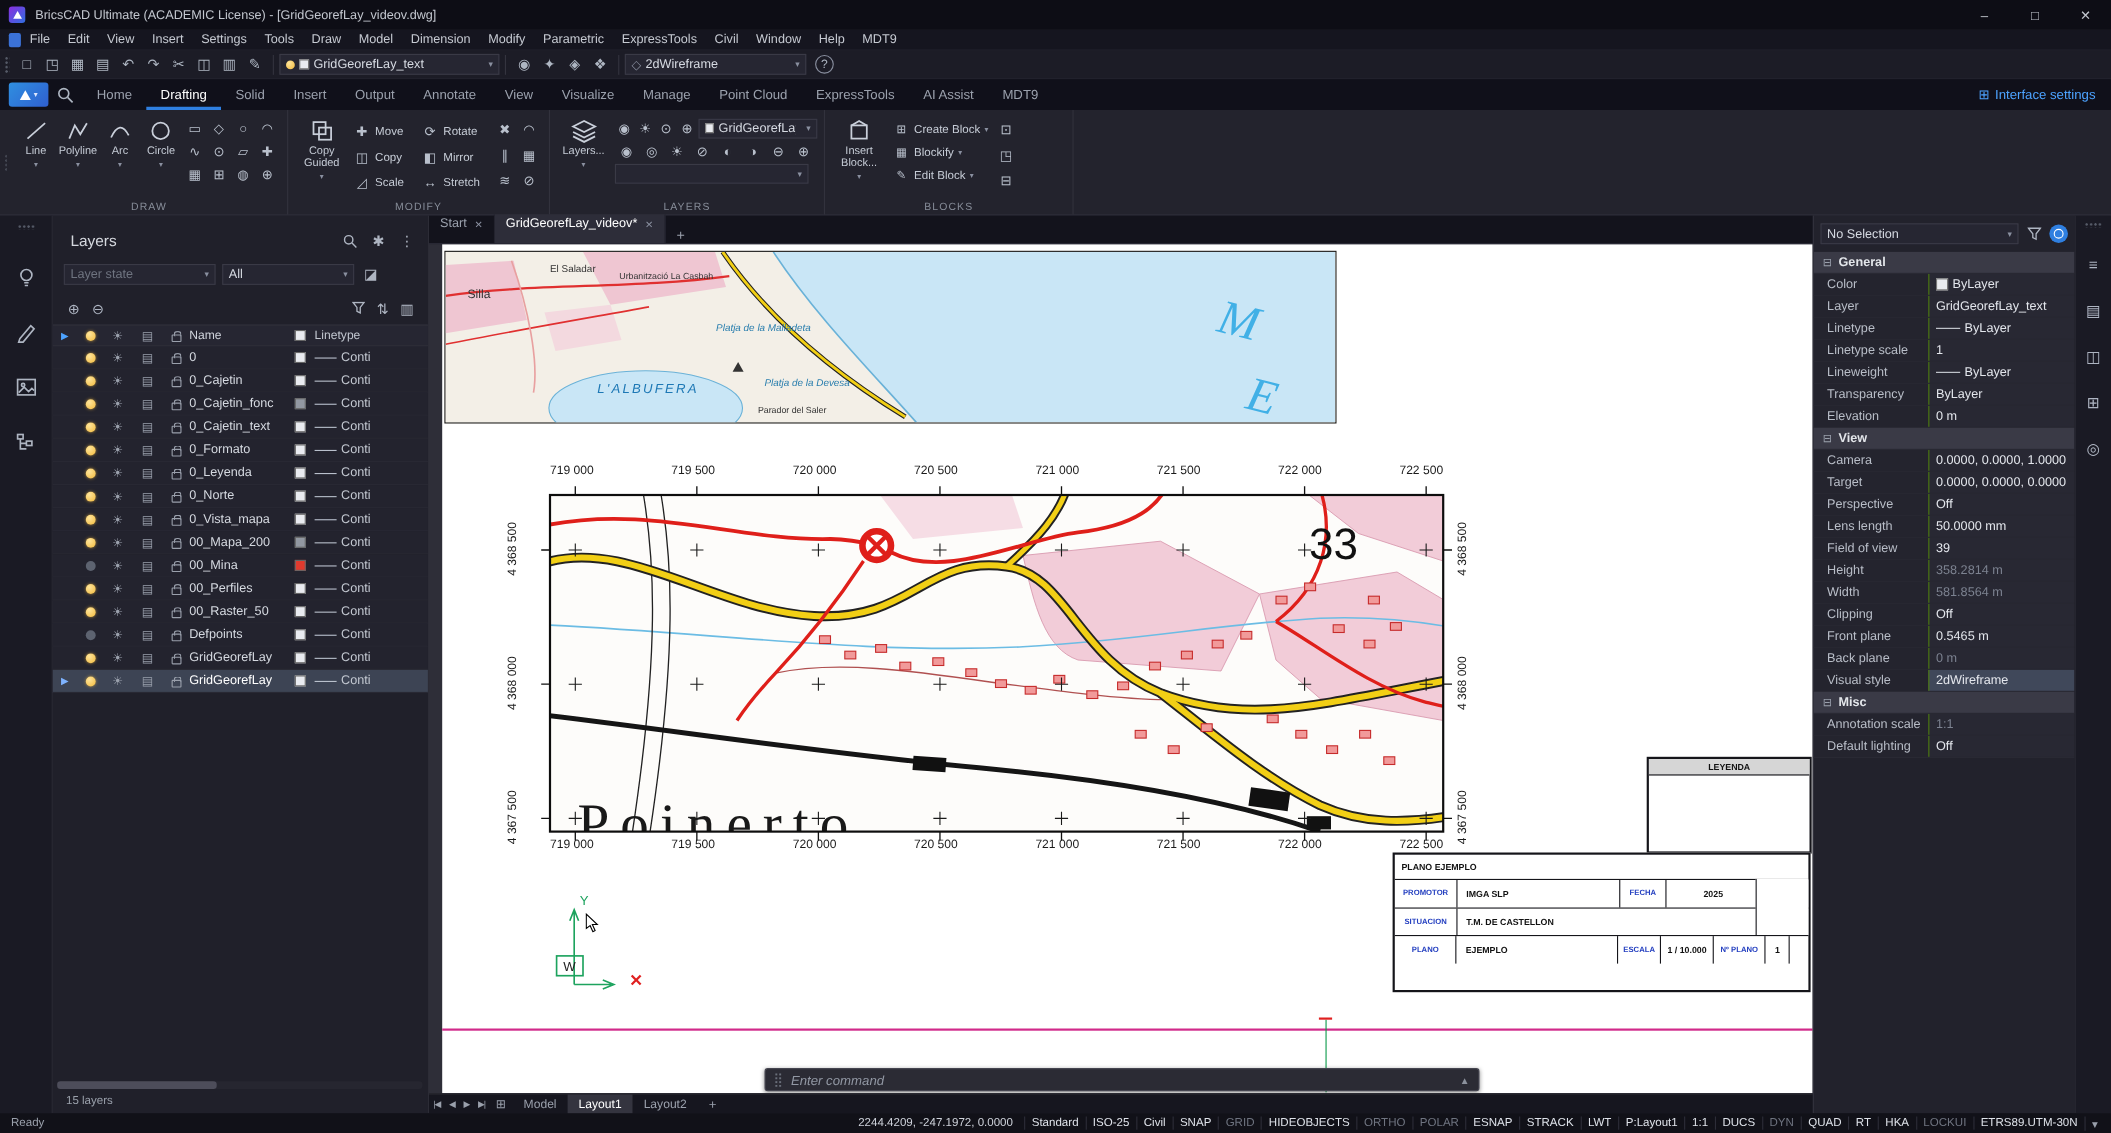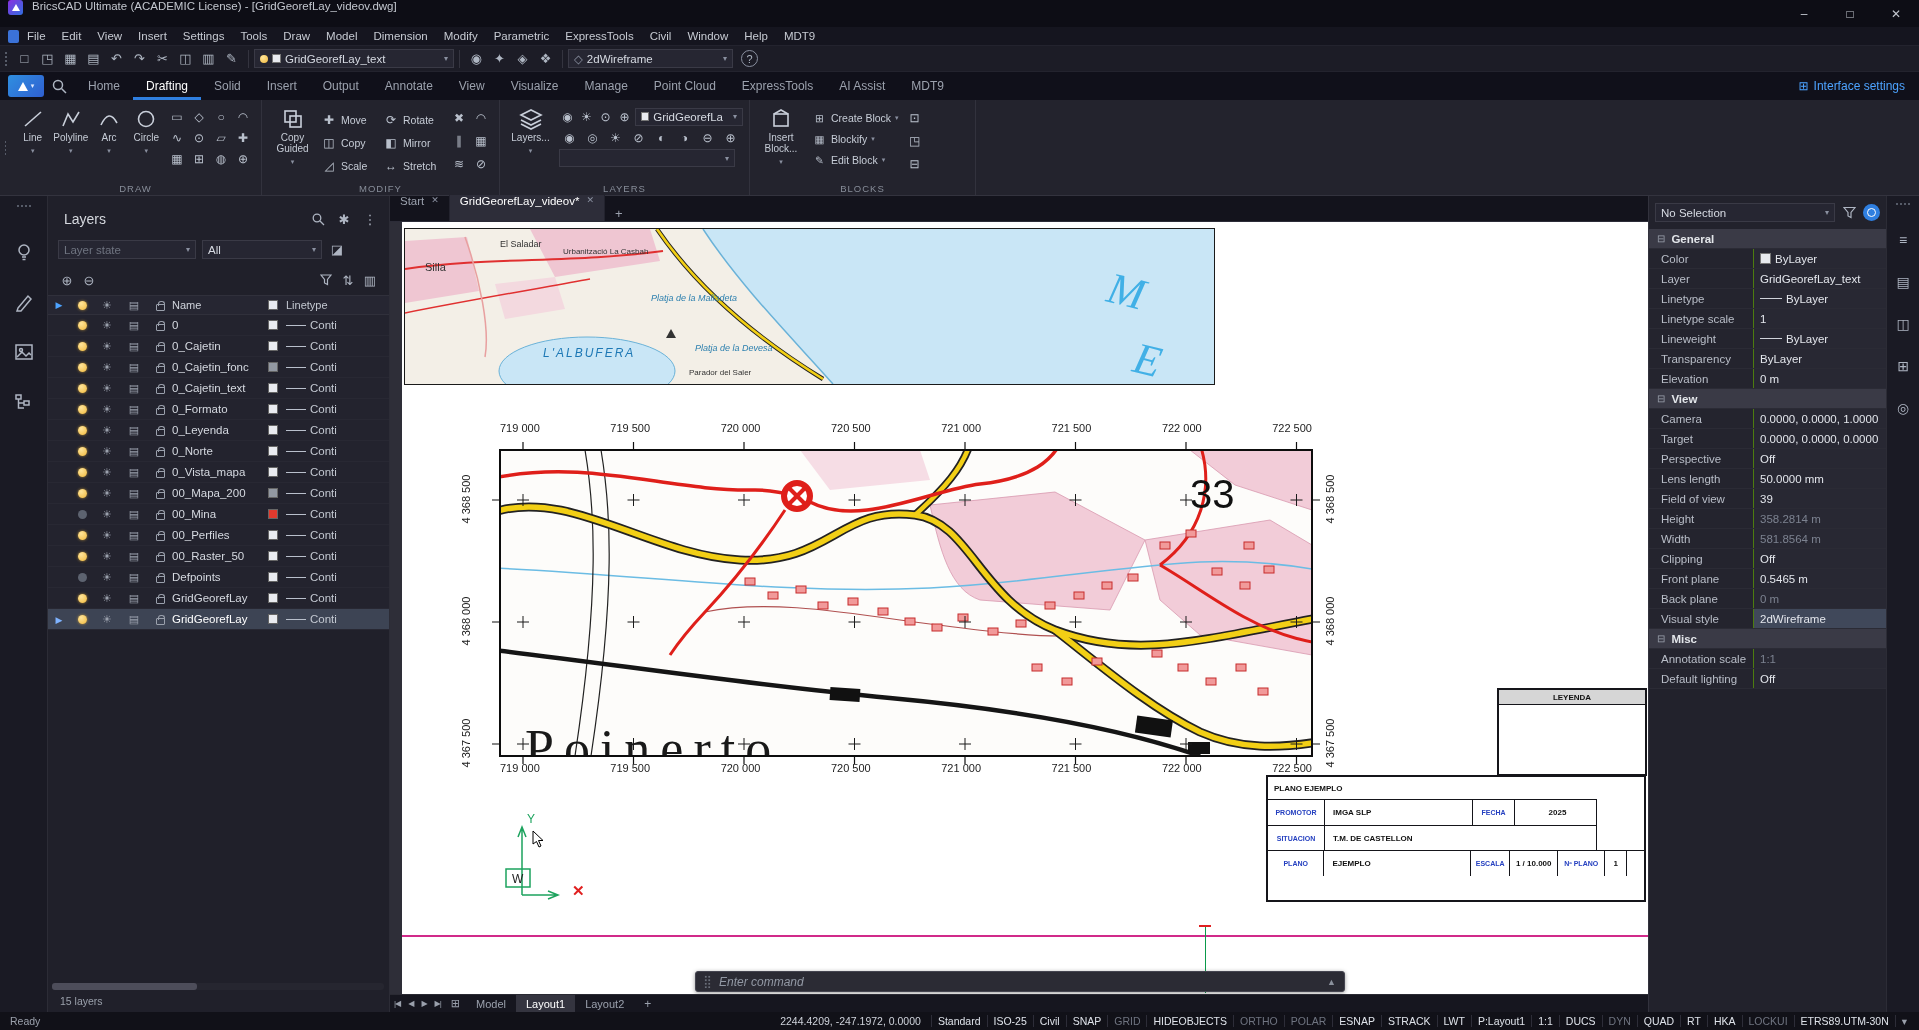--- a/index.html
+++ b/index.html
@@ -1,21 +1,21 @@
 <!DOCTYPE html>
 <html><head>
 <meta charset="utf-8">
 <style>
 *{margin:0;padding:0;box-sizing:border-box}
 html,body{width:1919px;height:1030px}
 body{font-family:"Liberation Sans",sans-serif;font-size:12px;background:#23232d;color:#c6cad2;overflow:hidden;position:relative}
 .abs{position:absolute}
 svg{display:block}
 
-#titlebar{left:0;top:0;width:1919px;height:27px;background:#0d0d15;display:flex;align-items:flex-start}
+#titlebar{left:0;top:0;width:1919px;height:27px;background:#0d0d15;display:flex;align-items:center}
 .applogo{width:15px;height:15px;border-radius:3px;margin-left:8px;background:linear-gradient(135deg,#8a2fe0,#2f6fe0);position:relative}
 .applogo::after{content:"";position:absolute;left:4px;top:4px;border-left:4px solid transparent;border-right:4px solid transparent;border-bottom:7px solid #fff}
 #titlebar .title{margin-left:9px;font-size:11.5px;color:#c3c7cf}
 .wbtns{margin-left:auto;display:flex;height:100%}
 .wbtn{width:46px;display:flex;align-items:center;justify-content:center;color:#c3c7cf;font-size:12px}
 
 #menubar{left:0;top:27px;width:1919px;height:19px;background:#15151f;display:flex;align-items:center;border-bottom:1px solid #23232e}
 .docicon{width:11px;height:13px;margin-left:8px;background:#3b72d8;border-radius:2px}
 .menuitem{padding:0 8px;font-size:11.5px;color:#c6cad2}
 
@@ -91,21 +91,21 @@
 .lock{width:9px;height:7px;border:1px solid #9aa0ac;border-radius:1px;position:relative;margin-top:4px}
 .lock::before{content:"";position:absolute;left:1px;top:-4px;width:5px;height:4px;border:1px solid #9aa0ac;border-bottom:none;border-radius:3px 3px 0 0}
 .sw{width:10px;height:10px;border:1px solid #666}
 .lline{width:20px;height:1px;background:#b9c0cc}
 #lscroll{position:absolute;left:4px;bottom:22px;width:332px;height:7px;background:#262630;border-radius:3px}
 #lscroll .thumb{width:145px;height:7px;background:#4d4d5a;border-radius:3px}
 #lfooter{position:absolute;left:12px;bottom:5px;font-size:10.5px;color:#9aa0ab}
 
 #drawwrap{left:390px;top:196px;width:1258px;height:816px}
 #doctabs{position:absolute;left:0;top:0;width:1258px;height:26px;background:#13131c;border-bottom:1px solid #2c2c38;display:flex;align-items:flex-end}
-.dtab{height:26px;display:flex;align-items:flex-start;gap:7px;padding:0 10px;font-size:11.5px;color:#9ba1ad;border-right:1px solid #23232e}
+.dtab{height:26px;display:flex;align-items:flex-end;gap:7px;padding:12px 10px;font-size:11.5px;color:#9ba1ad;border-right:1px solid #23232e}
 .dtab.active{background:#2d2d39;color:#fff}
 .dtab .x{font-size:9px;color:#8a90a0}
 .newtab{padding:0 10px;color:#9ba1ad;font-size:13px}
 #canvas{position:absolute;left:0;top:26px;width:1258px;height:772px;background:#2e2e38;overflow:hidden}
 #paper{position:absolute;left:12px;top:0;right:0;bottom:0;background:#fff}
 #overview{position:absolute;left:14px;top:6px;width:811px;height:157px;border:1px solid #1a1a1a;background:#f3efe7;overflow:hidden}
 #mainmap{position:absolute;left:110px;top:228px;width:922px;height:306px}
 .gridrow{position:absolute;left:110px;width:812px;display:flex;justify-content:space-between;font-size:11px;color:#1b1b1b}
 .gridrow.top{top:200px}.gridrow.bot{top:540px}
 .rotl{position:absolute;width:92px;text-align:center;font-size:11px;color:#1b1b1b;transform:rotate(-90deg)}

